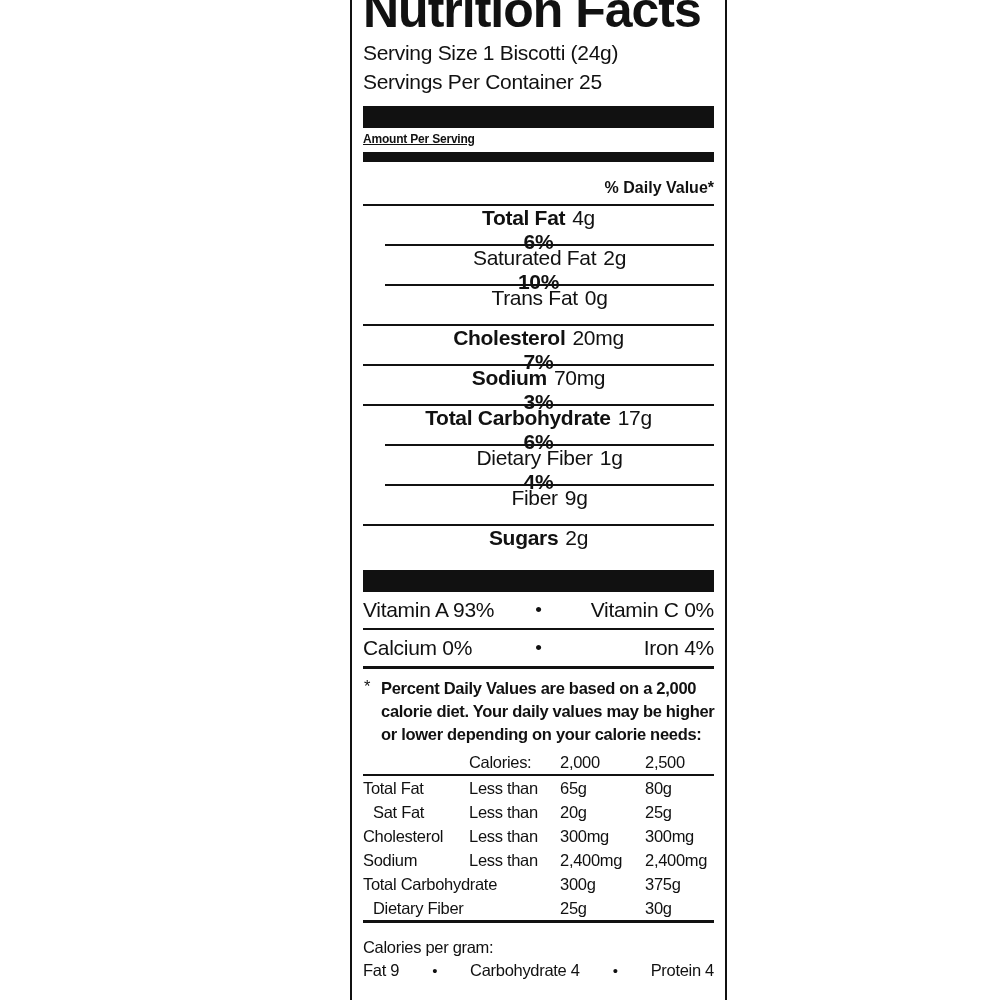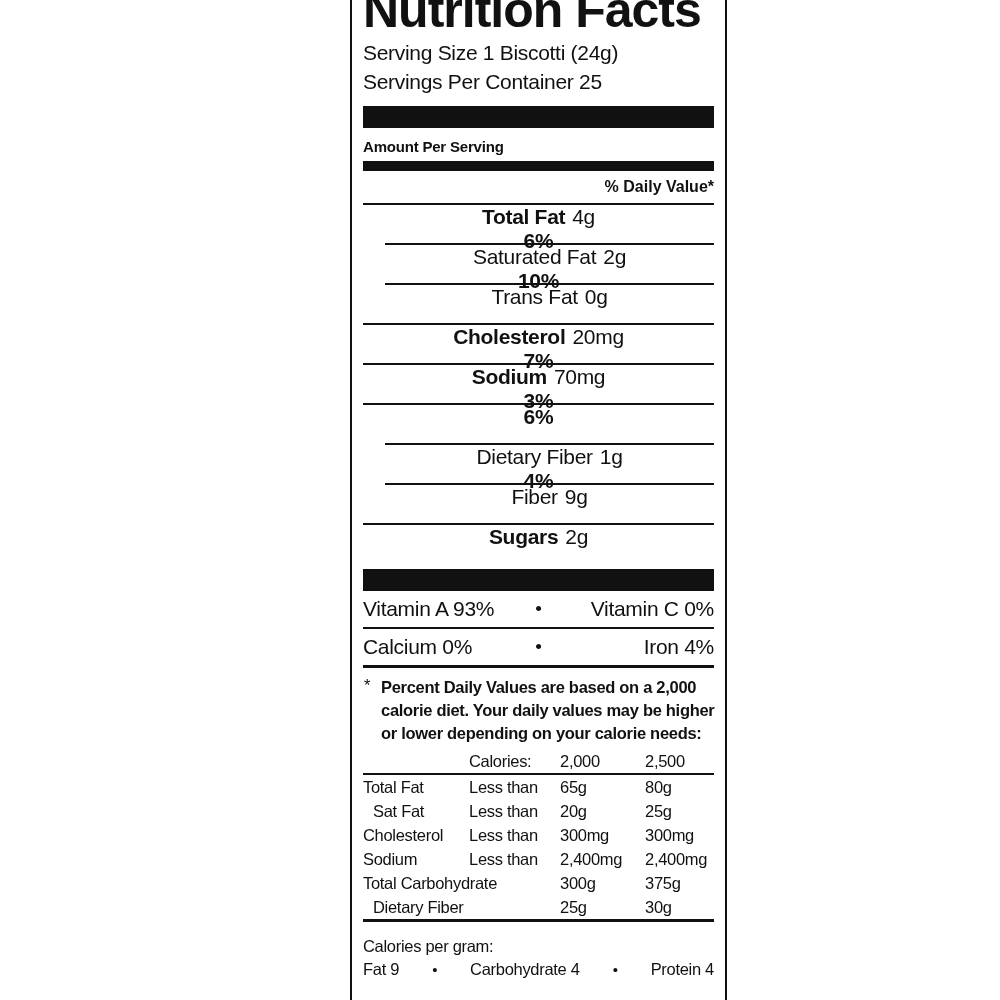--- a/index.html
+++ b/index.html
@@ -28,27 +28,27 @@
     white-space:nowrap;overflow:visible;
   }
   .serving-line{font-size:21px;line-height:29px;letter-spacing:-0.3px;white-space:nowrap;}
   .bar{background:#111;}
   .bar.thick1{height:22px;margin-top:10px;}
   .bar.thick2{height:22px;margin-top:6px;}
   .bar.med{height:8px;}
   .rule{height:2px;background:#111;}
   .rule.indented{margin-left:22px;}
   .rule.heavy{height:3px;}
-  .aps{font-size:15px;font-weight:700;padding:10px 0 6px 0;letter-spacing:-0.2px;}
+  .aps{font-size:12px;font-weight:700;padding:4px 0 6px 0;letter-spacing:-0.2px;text-decoration:underline;}
   .calories-row{
     display:flex;justify-content:space-between;align-items:center;
     height:38px;font-size:21px;letter-spacing:-0.3px;
   }
   .calories-left .cal-label{font-weight:700;}
-  .dv-header{font-size:16px;font-weight:700;text-align:right;padding:7px 0 7px 0;}
+  .dv-header{font-size:16px;font-weight:700;text-align:right;padding:17px 0 7px 0;}
   .n-row{display:flex;justify-content:space-between;align-items:center;height:38px;
     font-size:21px;letter-spacing:-0.3px;flex-direction:column;}
   .n-row .n-left{white-space:nowrap;}
   .n-row.sub .n-left{padding-left:22px;}
   .n-name{font-weight:700;}
   .n-row.sub .n-name{font-weight:400;}
   .n-amount{margin-left:7px;}
   .n-dv{font-weight:700;}
   .vit-row{display:grid;grid-template-columns:1fr auto 1fr;align-items:center;
     height:36px;font-size:21px;letter-spacing:-0.3px;}
@@ -112,20 +112,21 @@
     </div>
     <div class="rule"></div>
 
     <div class="n-row">
       <span class="n-left"><span class="n-name">Sodium</span><span class="n-amount">70mg</span></span>
       <span class="n-dv">3%</span>
     </div>
     <div class="rule"></div>
 
     <div class="n-row">
+      <span class="n-left"><span class="n-name">Total Carbohydrate</span><span class="n-amount">17g</span></span>
       <span class="n-dv">6%</span>
     </div>
     <div class="rule indented"></div>
 
     <div class="n-row sub">
       <span class="n-left"><span class="n-name">Dietary Fiber</span><span class="n-amount">1g</span></span>
       <span class="n-dv">4%</span>
     </div>
     <div class="rule indented"></div>
 

